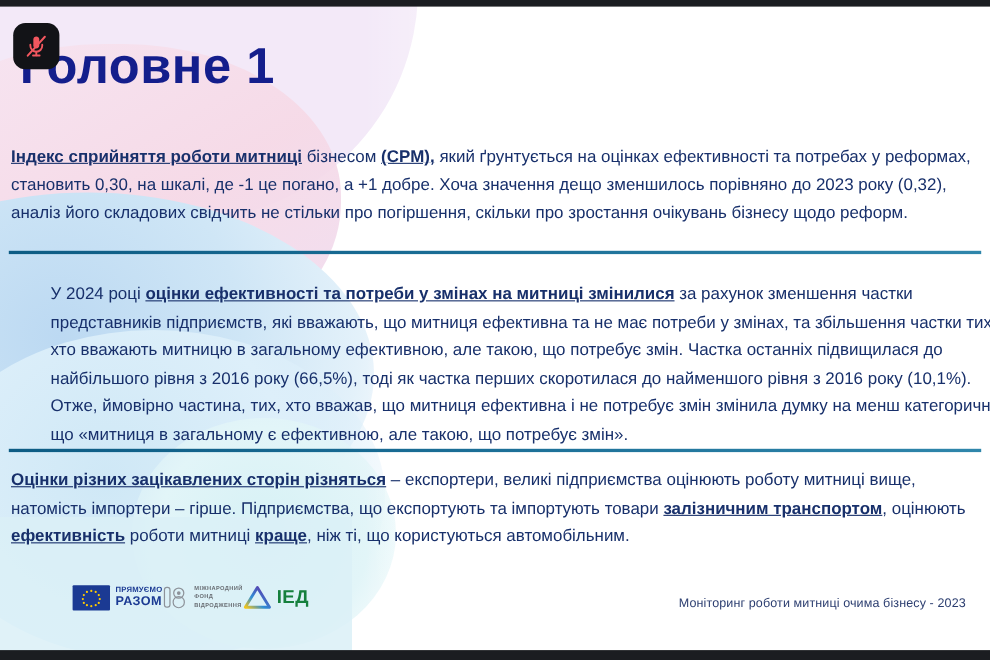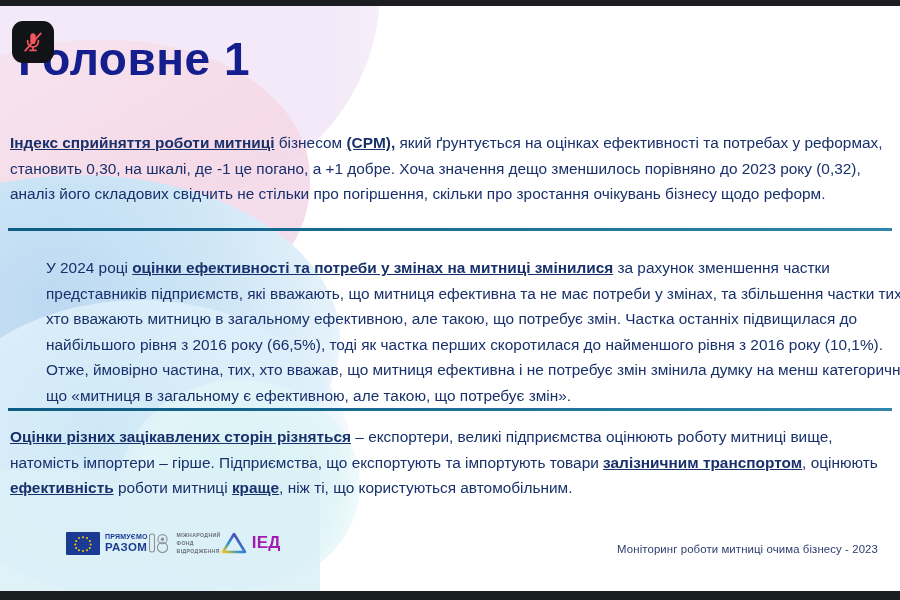--- a/index.html
+++ b/index.html
@@ -207,21 +207,21 @@
     color: #6a6f75;
     font-size: 5.2px;
     font-weight: 700;
     line-height: 1.55;
     letter-spacing: .35px;
   }
 
   
   .logo-ied { display: flex; align-items: center; gap: 5px; }
   .ied-text {
-    color: #a21caf;
+    color: #15803d;
     font-size: 17px;
     font-weight: 700;
     letter-spacing: .3px;
   }
 
   .footer-caption {
     position: absolute;
     right: 22px;
     top: 22px;
     color: #2c3e70;

